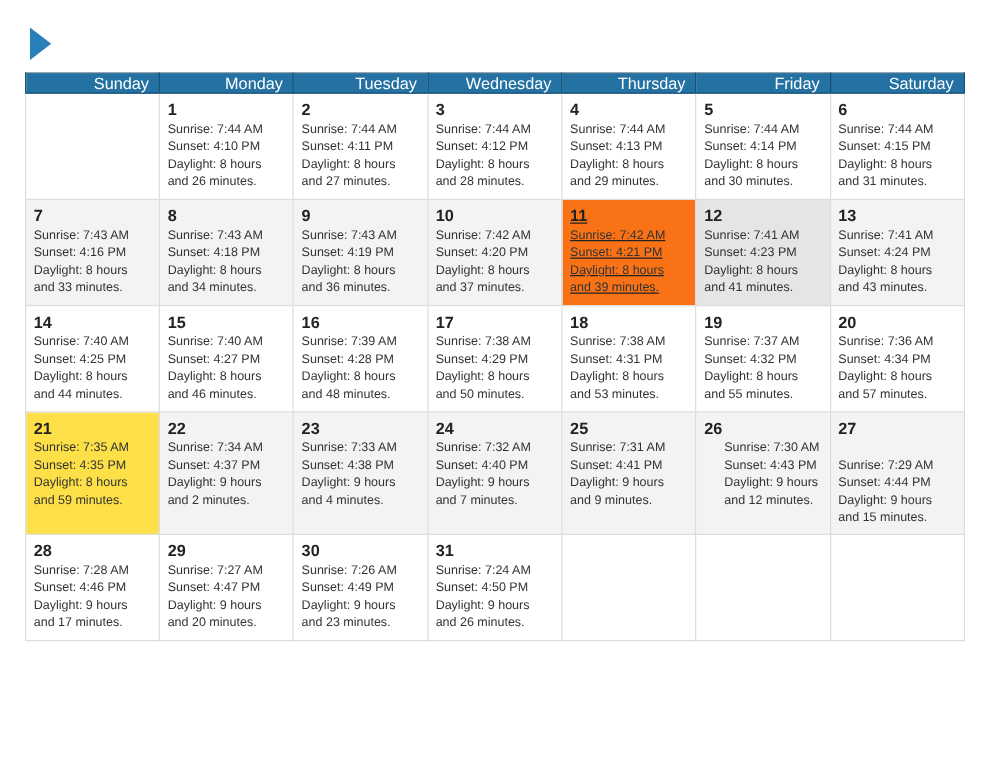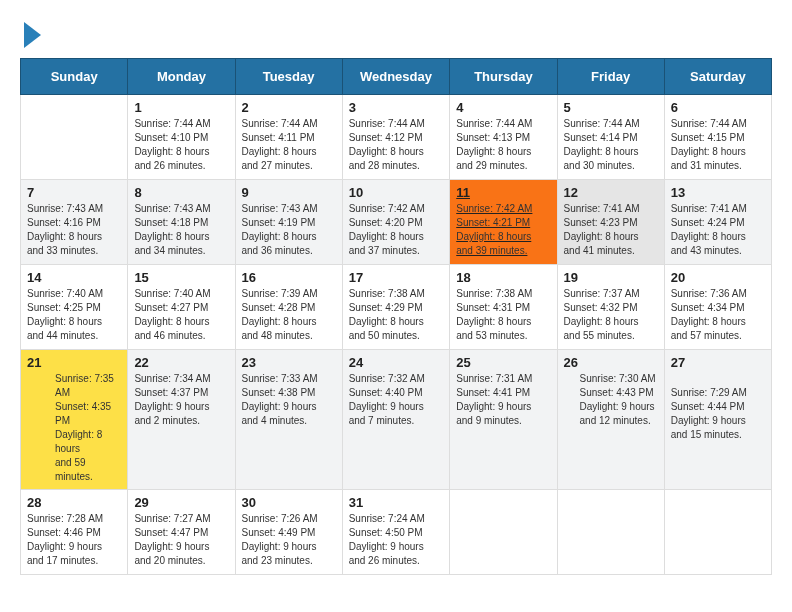--- a/index.html
+++ b/index.html
@@ -34,23 +34,23 @@
     }
     .calendar {
       width: 100%;
       border-collapse: collapse;
       border: 1px solid #ccc;
     }
     .calendar th {
       background-color: #2471a3;
       color: white;
       font-size: 13px;
-      font-weight: bold;
-      padding: 10px 8px;
-      text-align: center;
+      font-weight: normal;
+      padding: 0 8px;
+      text-align: right;
       border: 1px solid #1a5276;
     }
     .calendar td {
       width: 108px;
       vertical-align: top;
       padding: 5px 6px;
       border: 1px solid #ddd;
       font-size: 10.5px;
       color: #222;
       background: #fff;
@@ -247,21 +247,21 @@
           <span class="day-number">20</span>
           <div class="day-info" style="white-space: pre-line;">Sunrise: 7:36 AM
 Sunset: 4:34 PM
 Daylight: 8 hours
 and 57 minutes.</div>
         </td>
       </tr>
       <tr>
         <td style="background-color: #fde047;">
           <span class="day-number">21</span>
-          <div class="day-info" style="white-space: pre-line; margin-left: 28px;">Sunrise: 7:35 AM
+          <div class="day-info" style="white-space: pre-line;">Sunrise: 7:35 AM
 Sunset: 4:35 PM
 Daylight: 8 hours
 and 59 minutes.</div>
         </td>
         <td style="background-color: rgb(242, 243, 244);">
           <span class="day-number">22</span>
           <div class="day-info" style="white-space: pre-line;">Sunrise: 7:34 AM
 Sunset: 4:37 PM
 Daylight: 9 hours
 and 2 minutes.</div>

